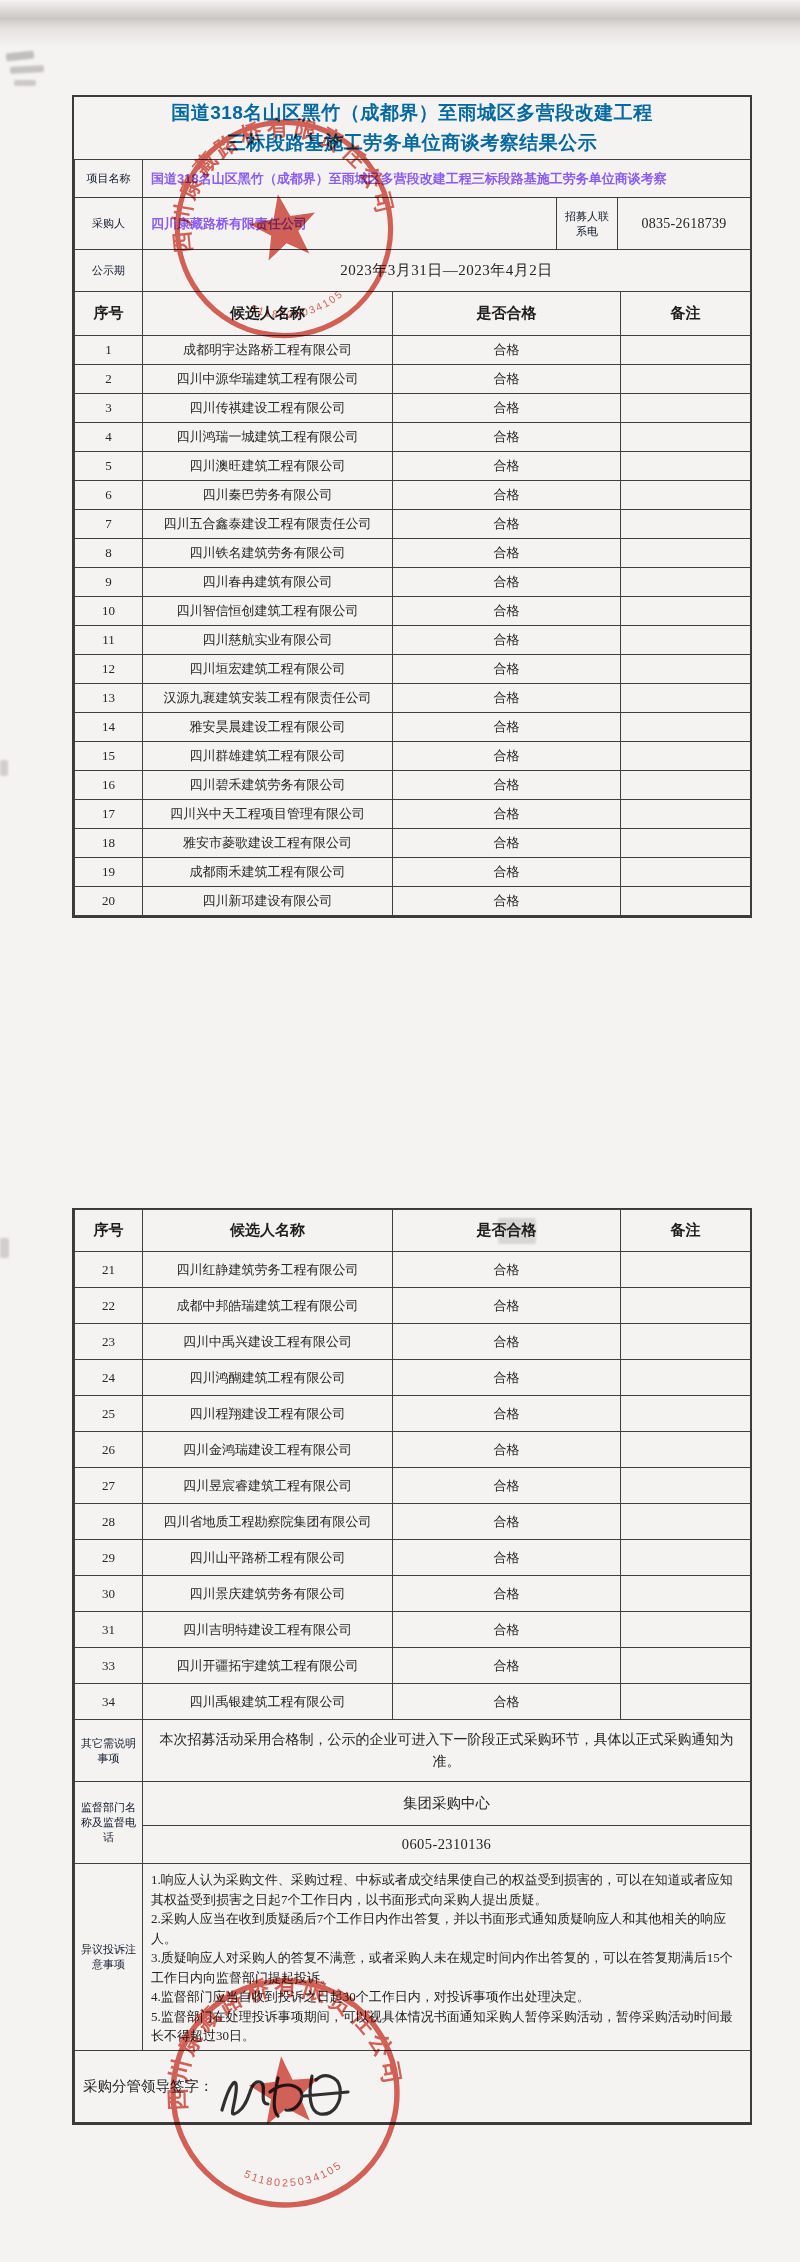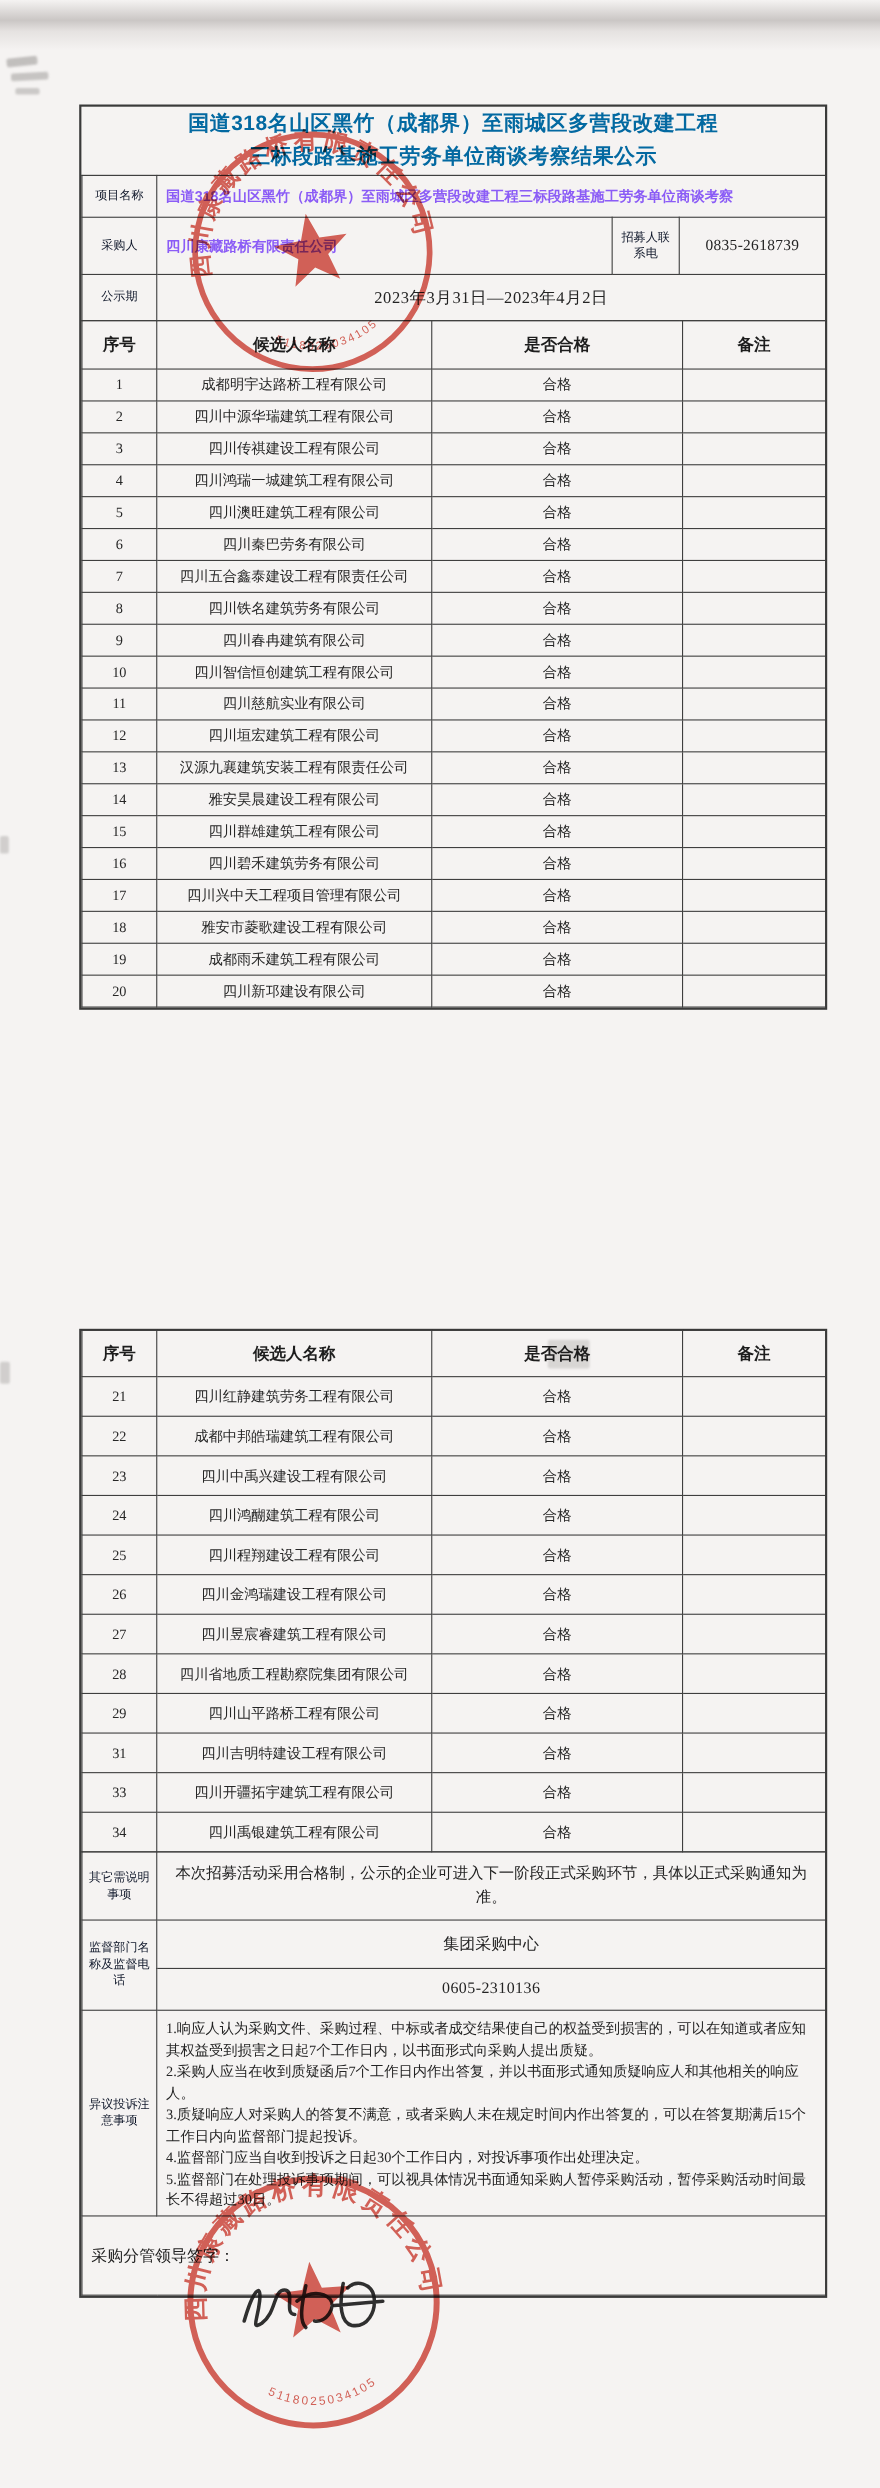--- a/index.html
+++ b/index.html
@@ -322,20 +322,26 @@
           <td class="c-qualified">合格</td>
           <td class="c-remark"></td>
         </tr>
         <tr>
           <td class="c-no">29</td>
           <td class="c-name">四川山平路桥工程有限公司</td>
           <td class="c-qualified">合格</td>
           <td class="c-remark"></td>
         </tr>
         <tr>
+          <td class="c-no">30</td>
+          <td class="c-name">四川景庆建筑劳务有限公司</td>
+          <td class="c-qualified">合格</td>
+          <td class="c-remark"></td>
+        </tr>
+        <tr>
           <td class="c-no">31</td>
           <td class="c-name">四川吉明特建设工程有限公司</td>
           <td class="c-qualified">合格</td>
           <td class="c-remark"></td>
         </tr>
         <tr>
           <td class="c-no">33</td>
           <td class="c-name">四川开疆拓宇建筑工程有限公司</td>
           <td class="c-qualified">合格</td>
           <td class="c-remark"></td>

